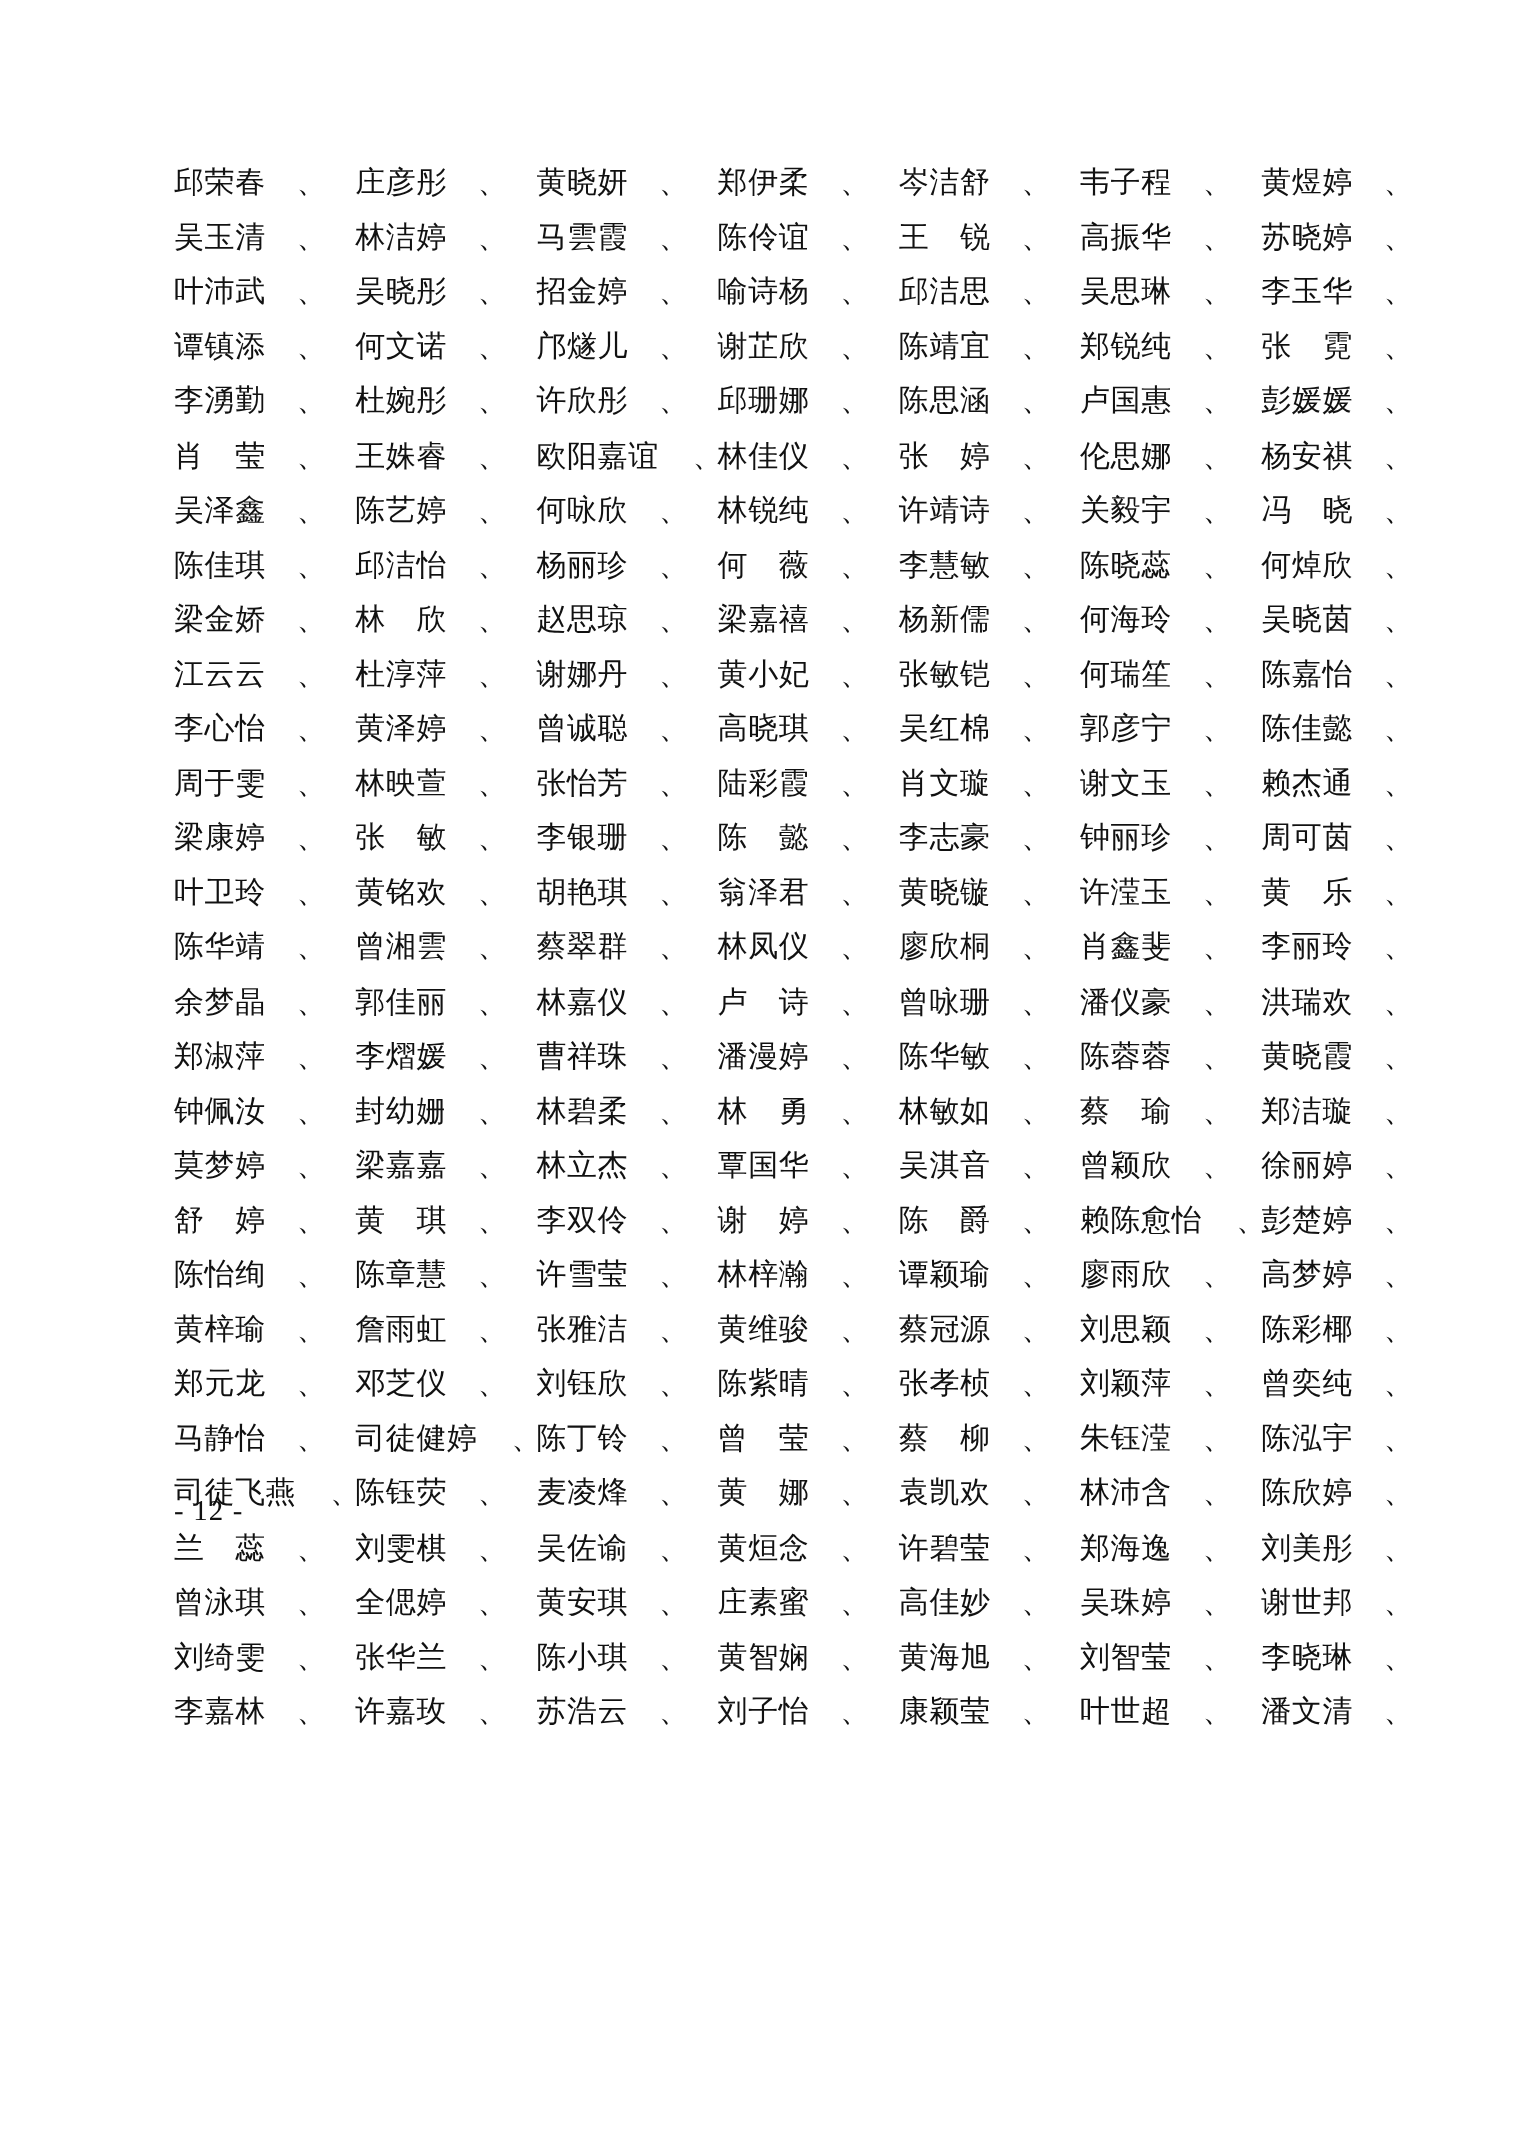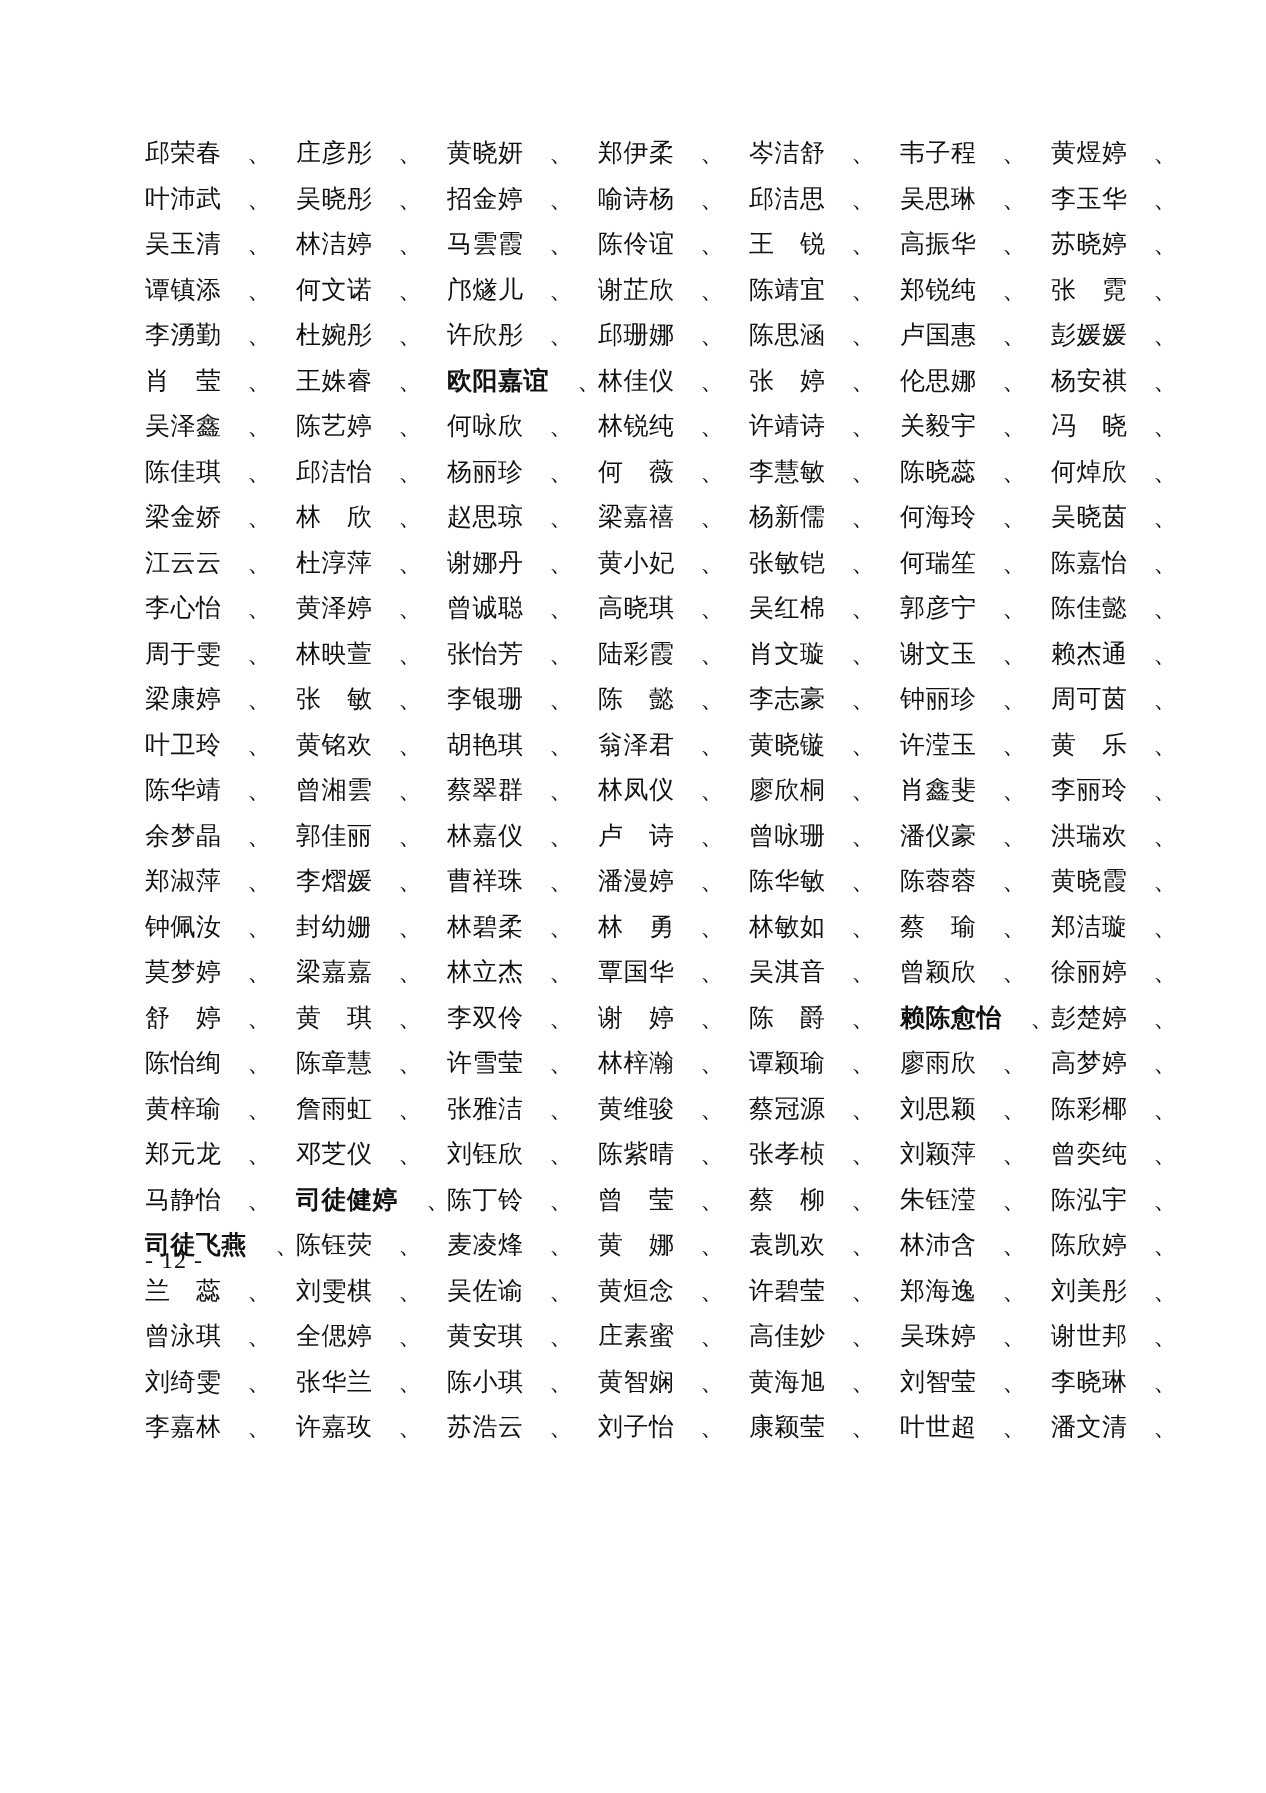--- a/index.html
+++ b/index.html
@@ -41,21 +41,20 @@
     justify-content: flex-start;
   }
   .nm {
     display: inline-flex;
     justify-content: space-between;
     min-width: 100px;
     text-align: justify;
   }
   .nm.wide {
     min-width: 128px;
-    font-weight: bold;
   }
   .sep {
     display: inline-block;
     margin-left: 2px;
     margin-right: 6px;
   }
   td.col-pad {
     padding-right: 16px;
   }
   .footer {
@@ -113,20 +112,64 @@
           <td>
             <span class="cell-inner">
               <span class="nm">黄煜婷</span>
               <span class="sep">、</span>
             </span>
           </td>
         </tr>
         <tr>
           <td class="col-pad">
             <span class="cell-inner">
+              <span class="nm">吴玉清</span>
+              <span class="sep">、</span>
+            </span>
+          </td>
+          <td class="col-pad">
+            <span class="cell-inner">
+              <span class="nm">林洁婷</span>
+              <span class="sep">、</span>
+            </span>
+          </td>
+          <td class="col-pad">
+            <span class="cell-inner">
+              <span class="nm">马雲霞</span>
+              <span class="sep">、</span>
+            </span>
+          </td>
+          <td class="col-pad">
+            <span class="cell-inner">
+              <span class="nm">陈伶谊</span>
+              <span class="sep">、</span>
+            </span>
+          </td>
+          <td class="col-pad">
+            <span class="cell-inner">
+              <span class="nm">王　锐</span>
+              <span class="sep">、</span>
+            </span>
+          </td>
+          <td class="col-pad">
+            <span class="cell-inner">
+              <span class="nm">高振华</span>
+              <span class="sep">、</span>
+            </span>
+          </td>
+          <td>
+            <span class="cell-inner">
+              <span class="nm">苏晓婷</span>
+              <span class="sep">、</span>
+            </span>
+          </td>
+        </tr>
+        <tr>
+          <td class="col-pad">
+            <span class="cell-inner">
               <span class="nm">叶沛武</span>
               <span class="sep">、</span>
             </span>
           </td>
           <td class="col-pad">
             <span class="cell-inner">
               <span class="nm">吴晓彤</span>
               <span class="sep">、</span>
             </span>
           </td>
@@ -150,64 +193,20 @@
           </td>
           <td class="col-pad">
             <span class="cell-inner">
               <span class="nm">吴思琳</span>
               <span class="sep">、</span>
             </span>
           </td>
           <td>
             <span class="cell-inner">
               <span class="nm">李玉华</span>
-              <span class="sep">、</span>
-            </span>
-          </td>
-        </tr>
-        <tr>
-          <td class="col-pad">
-            <span class="cell-inner">
-              <span class="nm">吴玉清</span>
-              <span class="sep">、</span>
-            </span>
-          </td>
-          <td class="col-pad">
-            <span class="cell-inner">
-              <span class="nm">林洁婷</span>
-              <span class="sep">、</span>
-            </span>
-          </td>
-          <td class="col-pad">
-            <span class="cell-inner">
-              <span class="nm">马雲霞</span>
-              <span class="sep">、</span>
-            </span>
-          </td>
-          <td class="col-pad">
-            <span class="cell-inner">
-              <span class="nm">陈伶谊</span>
-              <span class="sep">、</span>
-            </span>
-          </td>
-          <td class="col-pad">
-            <span class="cell-inner">
-              <span class="nm">王　锐</span>
-              <span class="sep">、</span>
-            </span>
-          </td>
-          <td class="col-pad">
-            <span class="cell-inner">
-              <span class="nm">高振华</span>
-              <span class="sep">、</span>
-            </span>
-          </td>
-          <td>
-            <span class="cell-inner">
-              <span class="nm">苏晓婷</span>
               <span class="sep">、</span>
             </span>
           </td>
         </tr>
         <tr>
           <td class="col-pad">
             <span class="cell-inner">
               <span class="nm">谭镇添</span>
               <span class="sep">、</span>
             </span>

